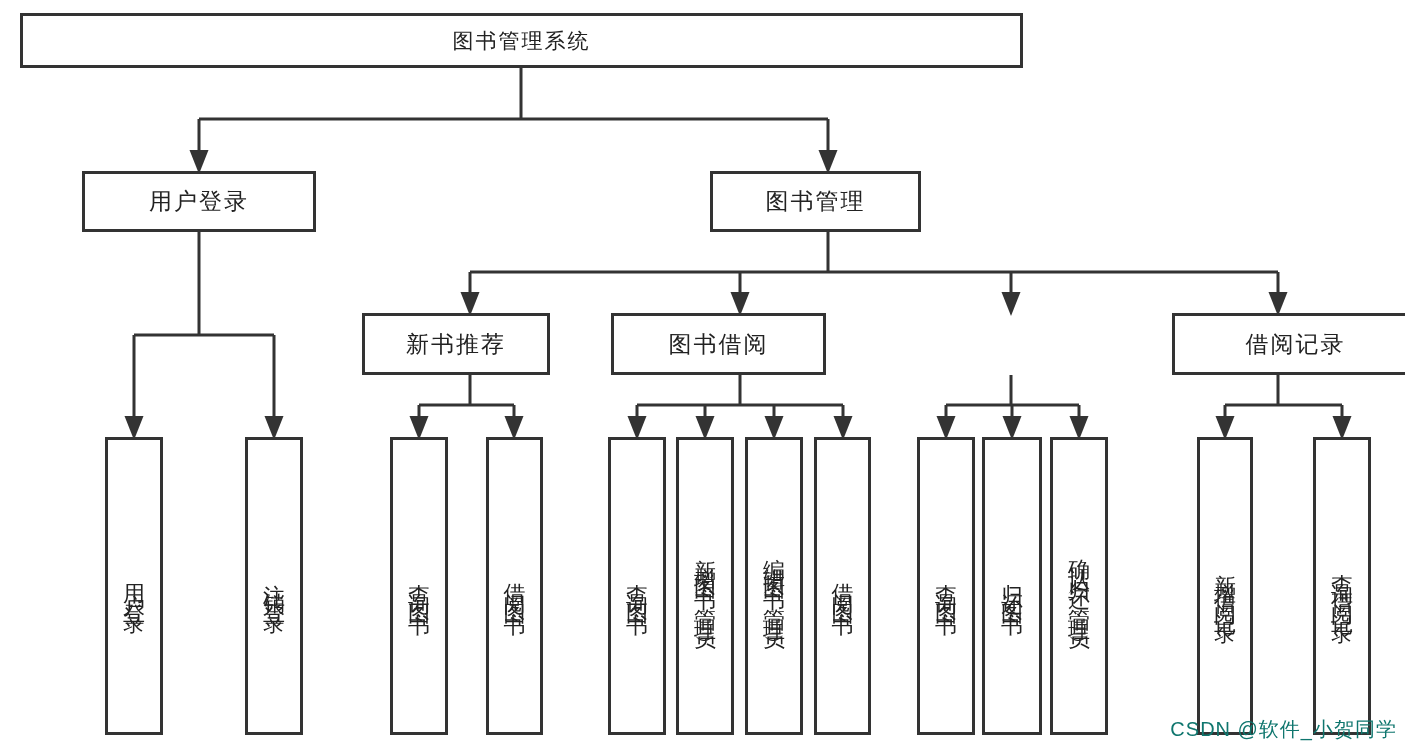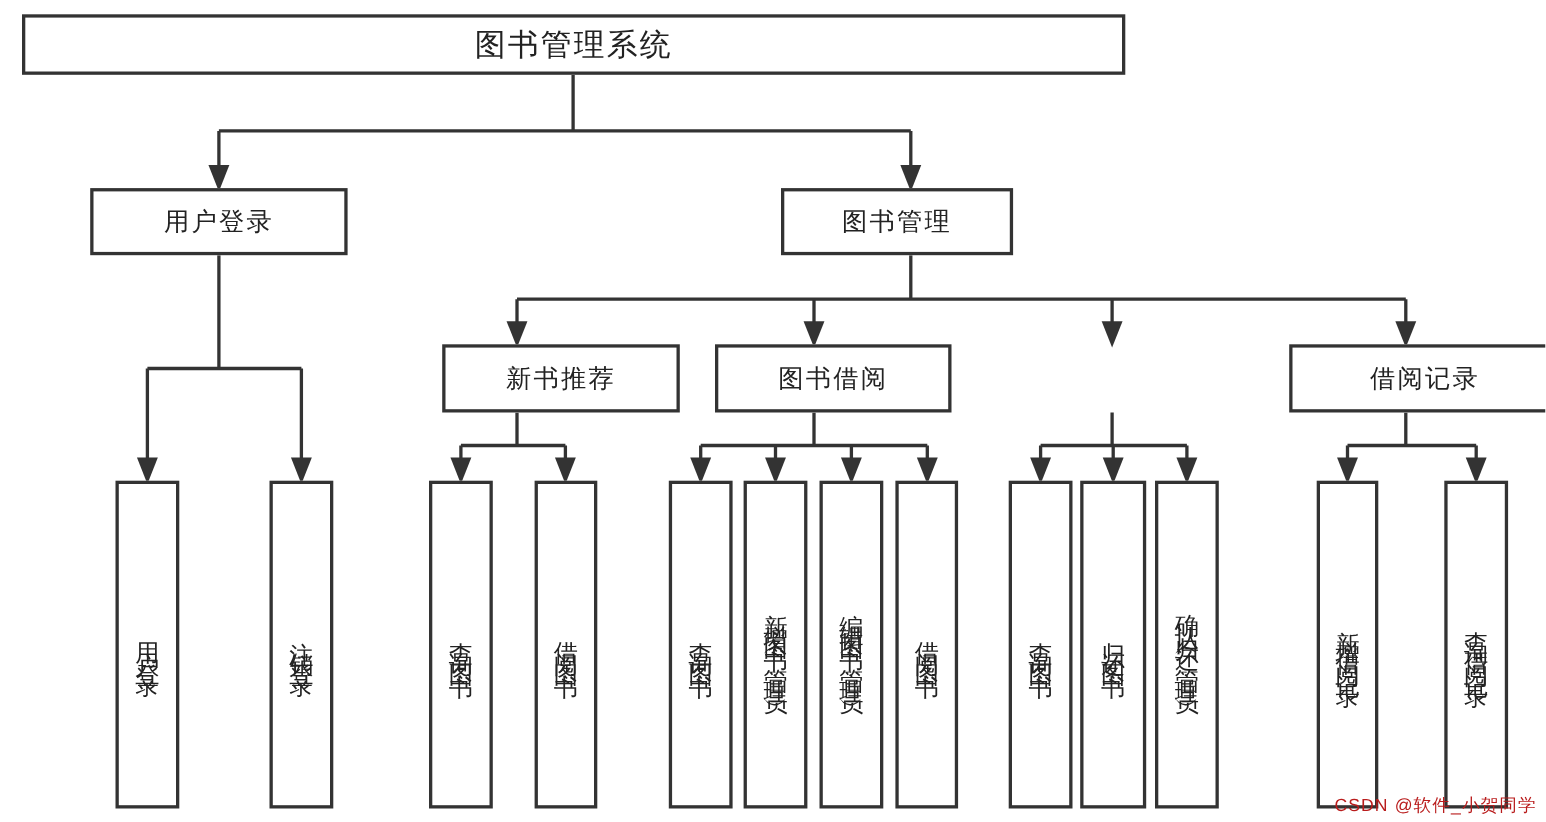--- a/index.html
+++ b/index.html
@@ -27,36 +27,36 @@
     align-items: center;
     justify-content: center;
     text-align: center;
   }
   .h-node {
     font-size: 23px;
     letter-spacing: 2px;
     white-space: nowrap;
   }
   .root-node {
-    font-size: 28px;
+    font-size: 21px;
   }
   .v-node {
     writing-mode: vertical-rl;
     text-orientation: mixed;
     font-size: 22px;
     letter-spacing: 10px;
     line-height: 1;
     white-space: nowrap;
   }
   .watermark {
     position: absolute;
     right: 8px;
     bottom: 4px;
-    font-size: 16px;
-    color: #b91c1c;
+    font-size: 20px;
+    color: #0f766e;
     letter-spacing: 1px;
     white-space: nowrap;
   }
   .stroke { stroke: #333333; stroke-width: 3; fill: none; }
   .arrowhead { fill: #333333; stroke: none; }
 </style>
 </head>
 <body>
 
 <div id="canvas">
@@ -109,22 +109,22 @@
       <polygon class="arrowhead" points="1215.5,416 1234.5,416 1225,440"></polygon>
       <polygon class="arrowhead" points="1332.5,416 1351.5,416 1342,440"></polygon>
     </g>
   </svg>
 
   <div class="node h-node root-node" style="left:20px; top:13px; width:1003px; height:55px;">图书管理系统</div>
 
   <div class="node h-node" style="left:82px; top:171px; width:234px; height:61px;">用户登录</div>
   <div class="node h-node" style="left:710px; top:171px; width:211px; height:61px;">图书管理</div>
 
-  <div class="node h-node" style="left:362px; top:313px; width:216px; height:62px;margin-left:40px;">新书推荐</div>
-  <div class="node h-node" style="left:650px; top:313px; width:215px; height:62px;">图书借阅</div>
+  <div class="node h-node" style="left:362px; top:313px; width:188px; height:62px;">新书推荐</div>
+  <div class="node h-node" style="left:611px; top:313px; width:215px; height:62px;">图书借阅</div>
   <div class="node h-node" style="left:1172px; top:313px; width:247px; height:62px;">借阅记录</div>
 
   <div class="node v-node" style="left:105px; top:437px; width:58px; height:298px;">用户登录</div>
   <div class="node v-node" style="left:245px; top:437px; width:58px; height:298px;">注销登录</div>
 
   <div class="node v-node" style="left:390px; top:437px; width:58px; height:298px;">查询图书</div>
   <div class="node v-node" style="left:486px; top:437px; width:57px; height:298px;">借阅图书</div>
 
   <div class="node v-node" style="left:608px; top:437px; width:58px; height:298px;">查询图书</div>
   <div class="node v-node" style="left:676px; top:437px; width:58px; height:298px;">新增图书（管理员）</div>

